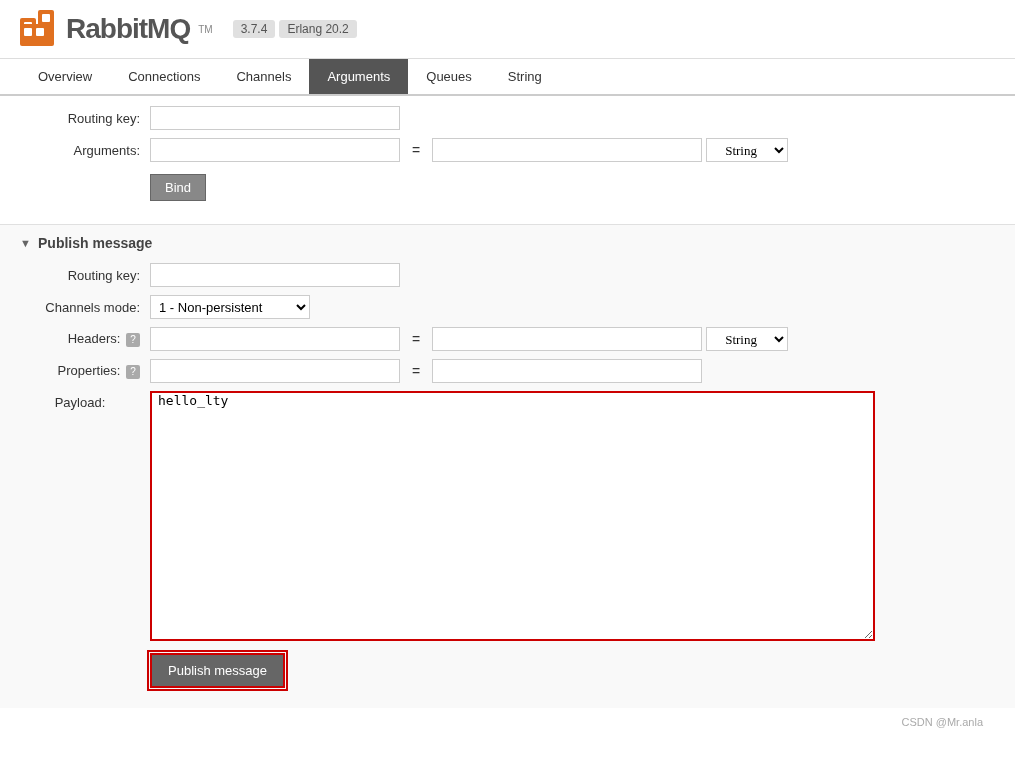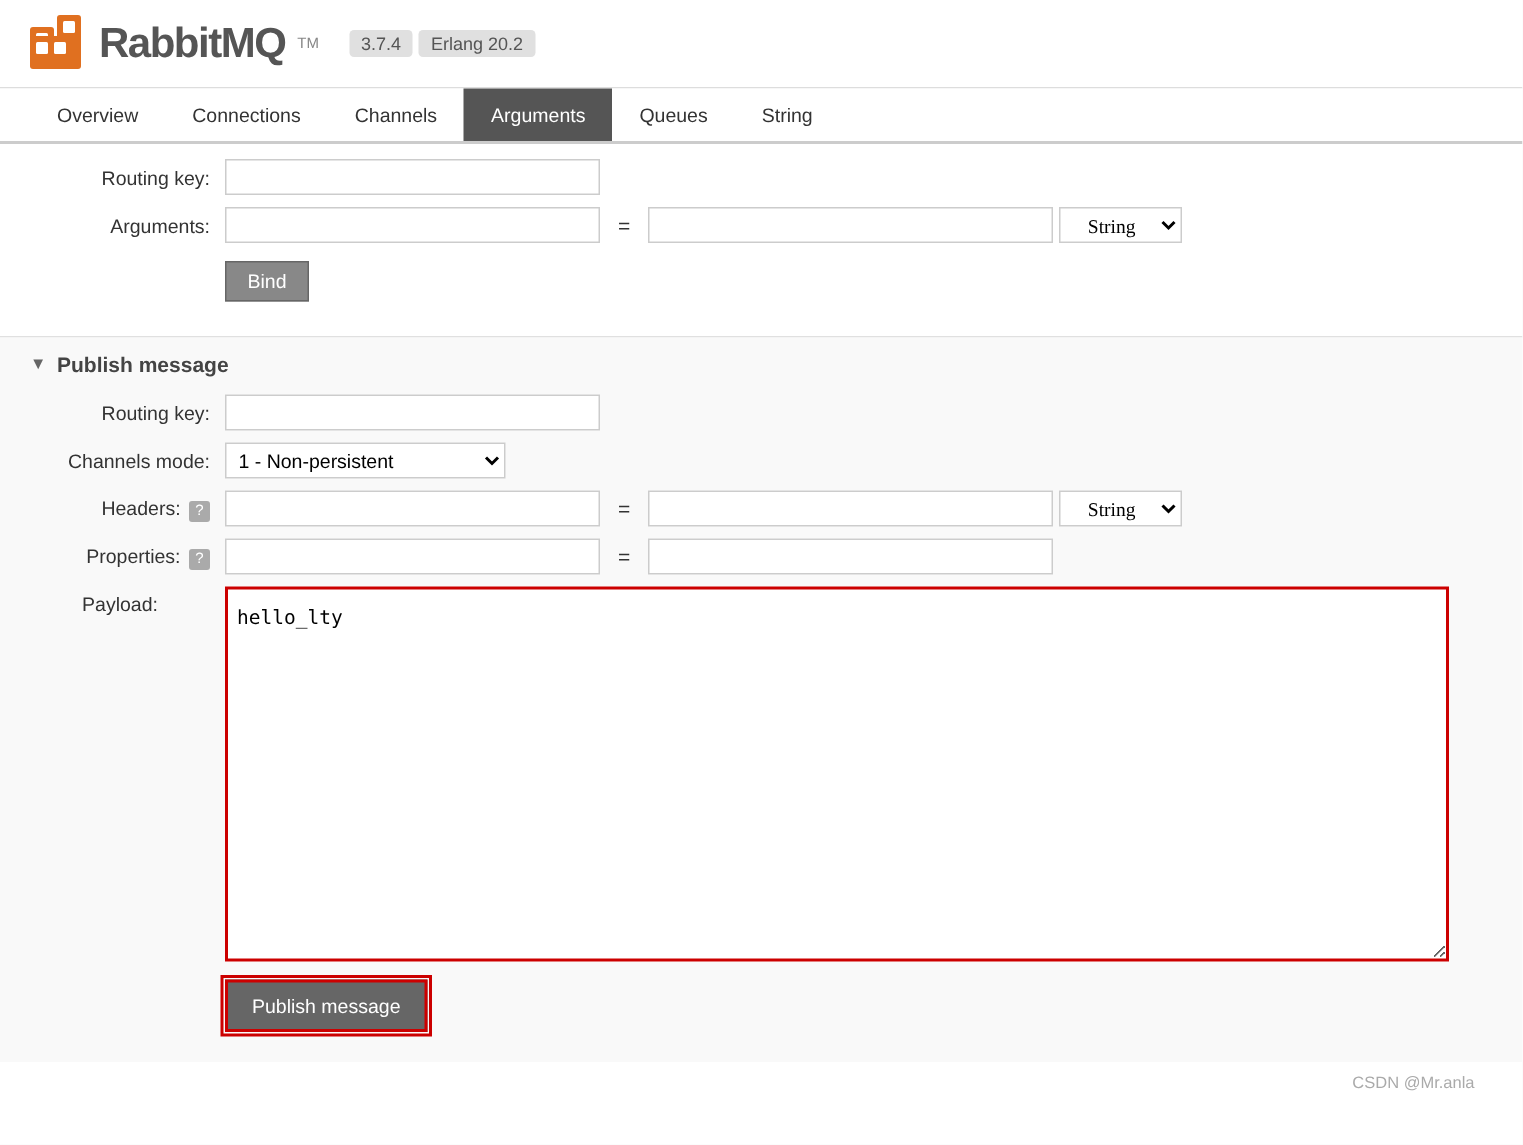--- a/index.html
+++ b/index.html
@@ -154,43 +154,43 @@
     }
 
     
     select.delivery-select {
       border: 1px solid #ccc;
       padding: 2px 4px;
       font-size: 13px;
       height: 24px;
       background: #fff;
       font-family: Arial, Helvetica, sans-serif;
-      width: 187px;
+      width: 160px;
     }
 
     
     .payload-container {
       display: flex;
       align-items: flex-start;
     }
     .payload-label {
       width: 130px;
       text-align: center;
       padding-right: 10px;
       padding-top: 4px;
       font-size: 13px;
       color: #333;
       flex-shrink: 0;
     }
     .payload-textarea {
       border: 2px solid #cc0000;
-      padding: 12px 6px;
+      padding: 0 6px;
       font-size: 13px;
       font-family: monospace;
-      width: 816px;
+      width: 725px;
       height: 250px;
       resize: both;
       background: #fff;
     }
 
     
     .btn-publish {
       background: #666;
       color: #fff;
       border: 2px solid #cc0000;

